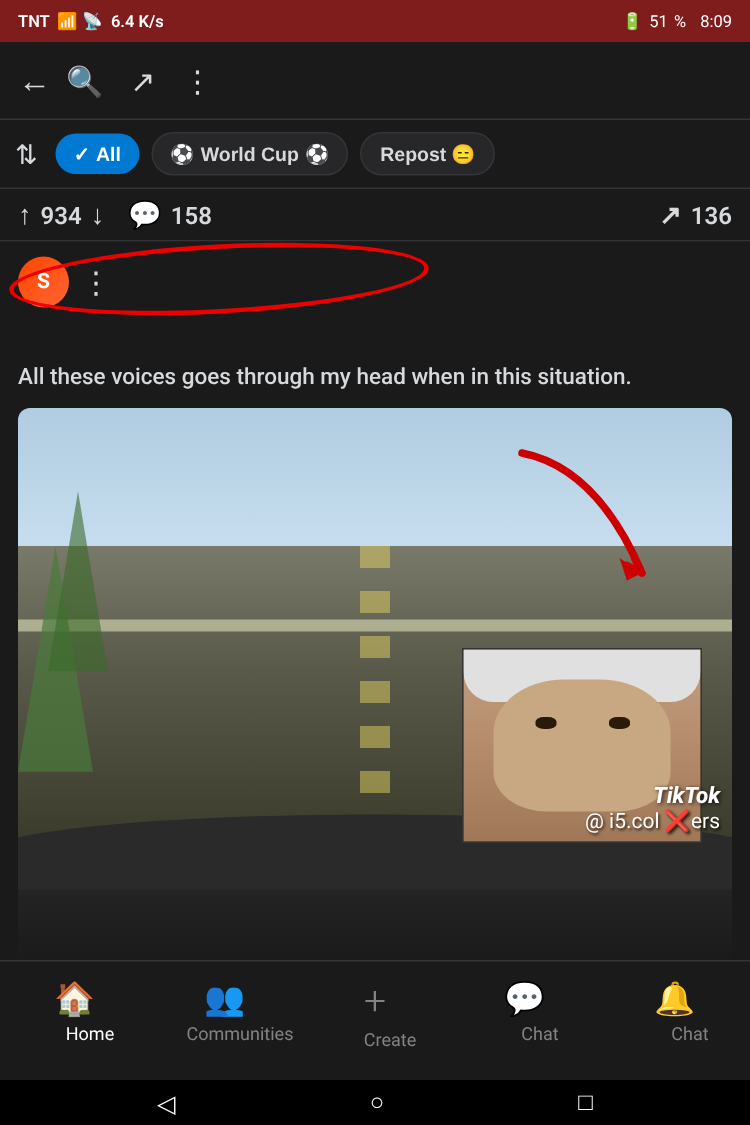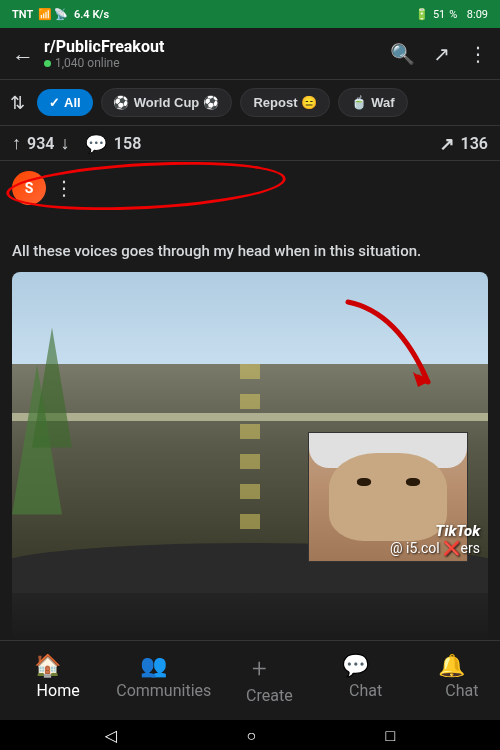--- a/index.html
+++ b/index.html
@@ -7,21 +7,21 @@
       width: 500px;
       height: 750px;
       background: #1a1a1b;
       font-family: -apple-system, BlinkMacSystemFont, 'Segoe UI', Roboto, sans-serif;
       overflow: hidden;
       color: #d7dadc;
     }
 
     
     .status-bar {
-      background: #15803d;
+      background: #7f1d1d;
       display: flex;
       justify-content: space-between;
       align-items: center;
       padding: 4px 12px;
       height: 28px;
     }
     .status-left {
       font-size: 11px;
       color: #fff;
       font-weight: 600;
@@ -351,21 +351,21 @@
       padding: 4px 0;
     }
     .nav-item-icon {
       font-size: 22px;
       color: #818384;
     }
     .nav-item-icon.active {
       color: #fff;
     }
     .nav-item-label {
-      font-size: 16px;
+      font-size: 12px;
       color: #818384;
       margin-left: 20px;
     }
     .nav-item-label.active {
       color: #fff;
     }
 
     
     .android-nav {
       position: absolute;
@@ -464,27 +464,20 @@
   <div class="status-right">
     <span>🔋</span>
     <span>51</span>%
     &nbsp;
     <span>8:09</span>
   </div>
 </div>
 
 <div class="top-nav">
   <div class="back-btn">←</div>
-  <div class="subreddit-info">
-    <div class="subreddit-name">r/PublicFreakout</div>
-    <div class="online-indicator">
-      <div class="online-dot"></div>
-      <span>1,040 online</span>
-    </div>
-  </div>
   <div class="nav-actions">
     <span class="nav-icon">🔍</span>
     <span class="nav-icon">↗</span>
     <span class="nav-icon">⋮</span>
   </div>
 </div>
 
 <div class="filter-bar">
   <span class="nav-icon" style="font-size:18px; color:#d7dadc; margin-right:4px;">⇅</span>
   <button class="filter-btn active">
@@ -492,23 +485,20 @@
     <span>All</span>
   </button>
   <button class="filter-btn inactive">
     <span>⚽</span>
     <span>World Cup</span>
     <span>⚽</span>
   </button>
   <button class="filter-btn inactive">
     <span>Repost 😑</span>
   </button>
-  <button class="filter-btn inactive">
-    <span>🍵 Waf</span>
-  </button>
 </div>
 
 <div class="vote-bar">
   <div class="vote-group">
     <span class="vote-icon">↑</span>
     <span class="vote-count">934</span>
     <span class="vote-icon">↓</span>
   </div>
   <div class="vote-group">
     <span class="vote-icon">💬</span>

